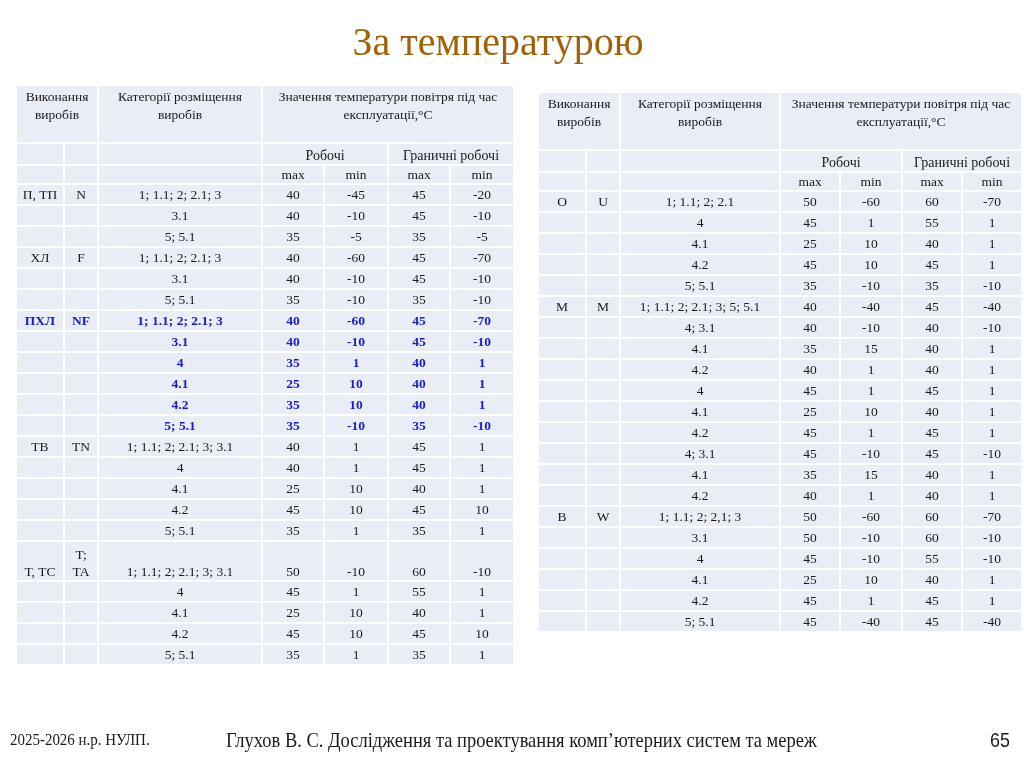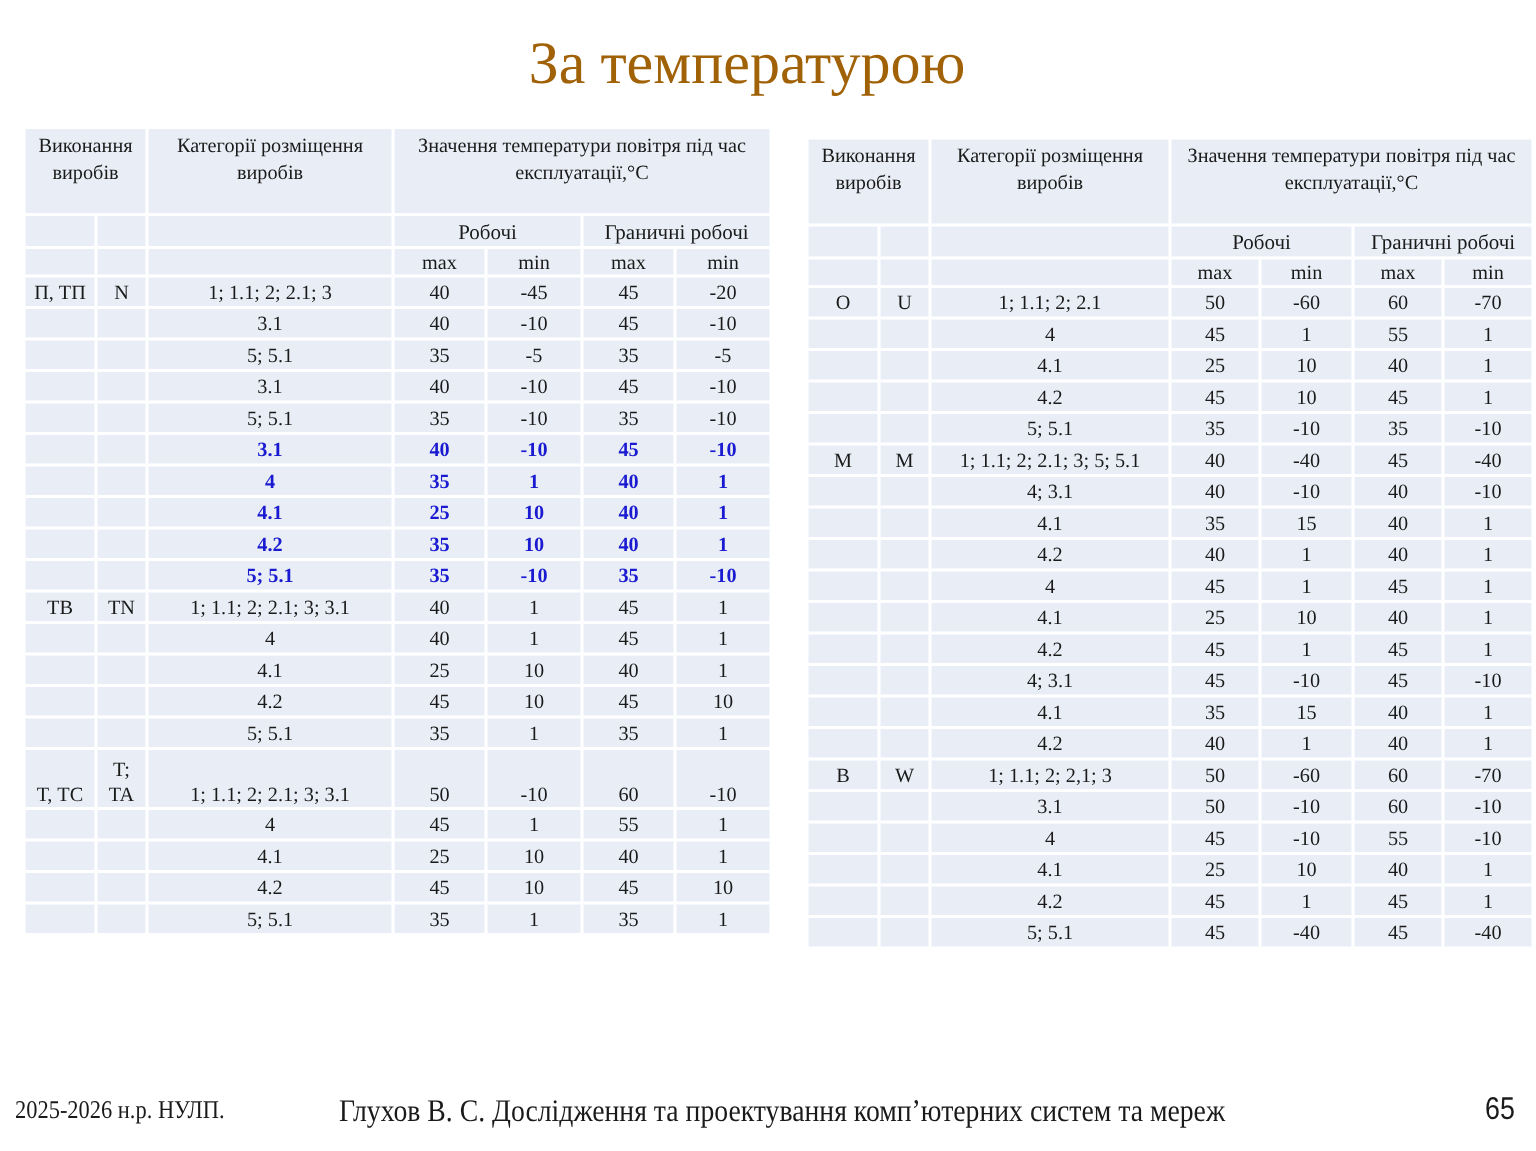--- a/index.html
+++ b/index.html
@@ -76,36 +76,54 @@
       <tr>
         <td></td>
         <td></td>
         <td>5; 5.1</td>
         <td>35</td>
         <td>-5</td>
         <td>35</td>
         <td>-5</td>
       </tr>
       <tr>
+        <td>ХЛ</td>
+        <td>F</td>
+        <td>1; 1.1; 2; 2.1; 3</td>
+        <td>40</td>
+        <td>-60</td>
+        <td>45</td>
+        <td>-70</td>
+      </tr>
+      <tr>
         <td></td>
         <td></td>
         <td>3.1</td>
         <td>40</td>
         <td>-10</td>
         <td>45</td>
         <td>-10</td>
       </tr>
       <tr>
         <td></td>
         <td></td>
         <td>5; 5.1</td>
         <td>35</td>
         <td>-10</td>
         <td>35</td>
         <td>-10</td>
+      </tr>
+      <tr class="bold">
+        <td>ПХЛ</td>
+        <td>NF</td>
+        <td>1; 1.1; 2; 2.1; 3</td>
+        <td>40</td>
+        <td>-60</td>
+        <td>45</td>
+        <td>-70</td>
       </tr>
       <tr class="bold">
         <td></td>
         <td></td>
         <td>3.1</td>
         <td>40</td>
         <td>-10</td>
         <td>45</td>
         <td>-10</td>
       </tr>

